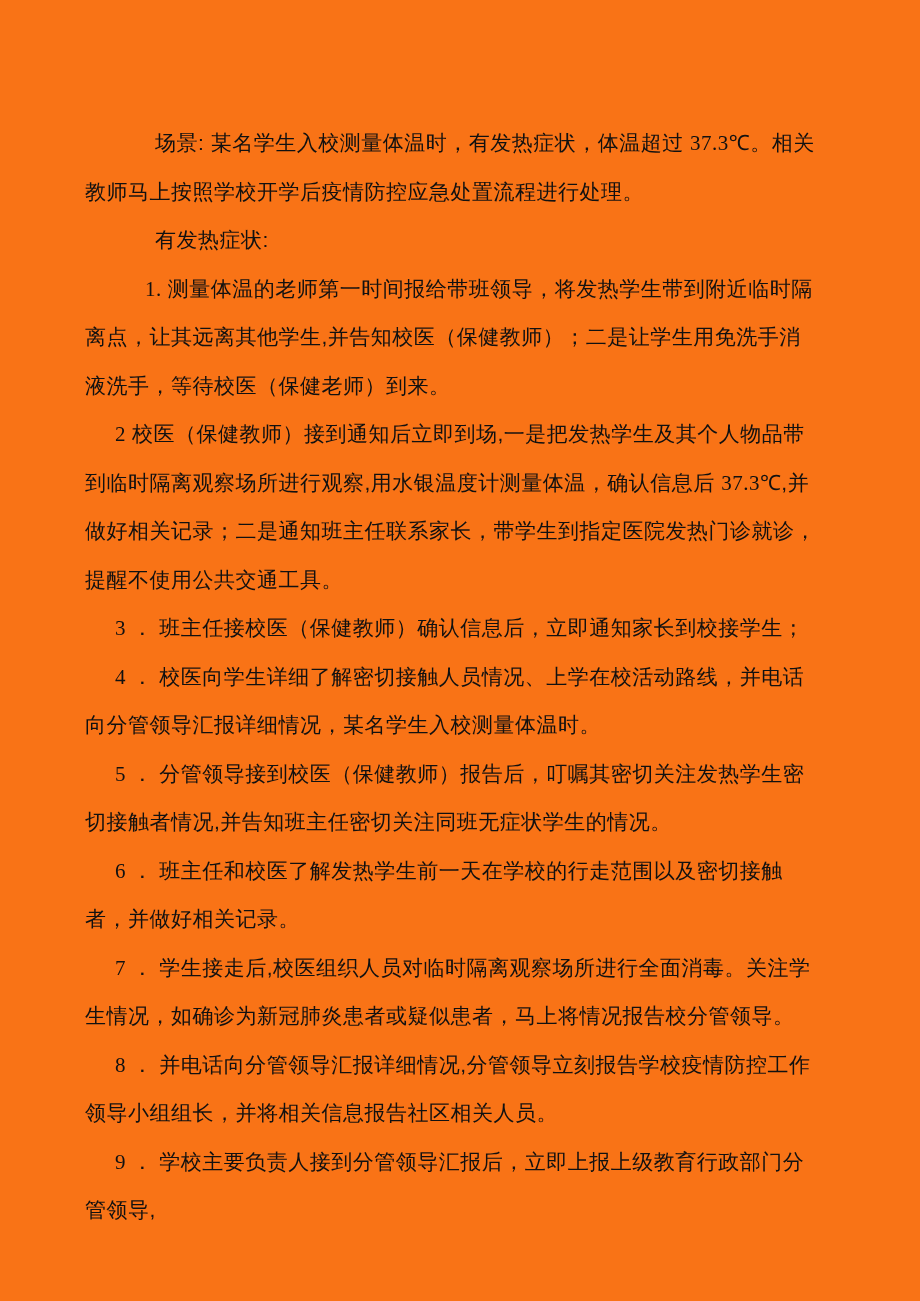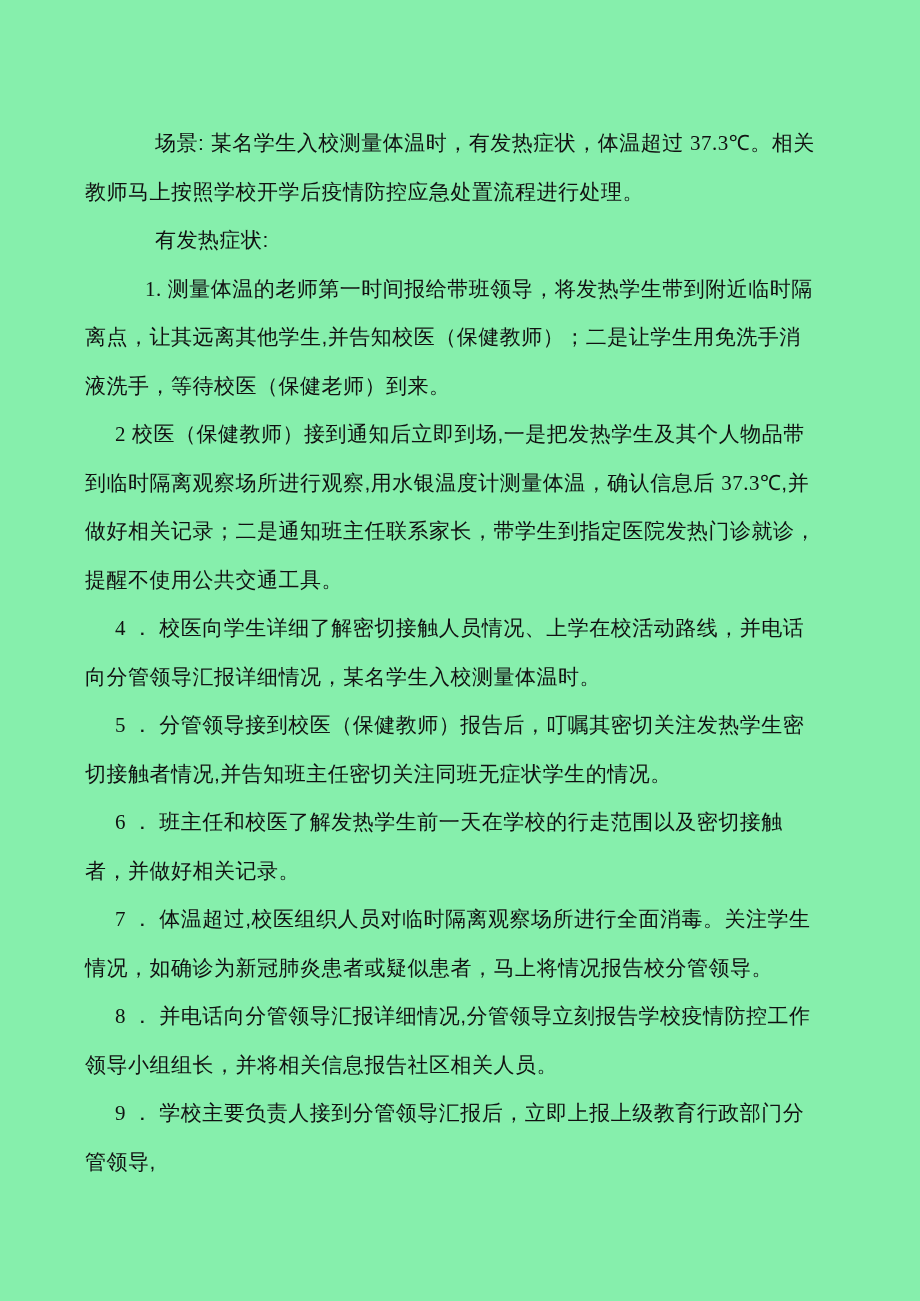--- a/index.html
+++ b/index.html
@@ -6,21 +6,21 @@
     margin: 0;
     padding: 0;
     background: #ffffff;
   }
   .page {
     position: relative;
     box-sizing: border-box;
     width: 920px;
     height: 1301px;
     margin: 0 auto;
-    background: #86efac;
+    background: #f97316;
     color: #111111;
     font-family: "Liberation Sans", sans-serif;
     font-size: 21px;
     font-weight: 500;
     padding: 119px 104px 0 85px;
     overflow: hidden;
   }
   .page p {
     margin: 0;
     line-height: 48.5px;
@@ -50,26 +50,27 @@
 <div class="page">
 
   <p class="p-scene"><span>场景: 某名学生入校测量体温时，有发热症状，体温超过 </span><span class="temp">37.3℃</span><span>。相关教师马上按照学校开学后疫情防控应急处置流程进行处理。</span></p>
 
   <p class="p-title"><span>有发热症状:</span></p>
 
   <p class="p-step p-step-1"><span class="num">1.</span><span>测量体温的老师第一时间报给带班领导，将发热学生带到附近临时隔离点，让其远离其他学生,并告知校医（保健教师）；二是让学生用免洗手消液洗手，等待校医（保健老师）到来。</span></p>
 
   <p class="p-step"><span class="num">2</span><span>校医（保健教师）接到通知后立即到场,一是把发热学生及其个人物品带到临时隔离观察场所进行观察,用水银温度计测量体温，确认信息后 </span><span class="temp">37.3℃</span><span>,并做好相关记录；二是通知班主任联系家长，带学生到指定医院发热门诊就诊，提醒不使用公共交通工具。</span></p>
 
+  <p class="p-step"><span class="num">3 ．</span><span>班主任接校医（保健教师）确认信息后，立即通知家长到校接学生；</span></p>
 
   <p class="p-step"><span class="num">4 ．</span><span>校医向学生详细了解密切接触人员情况、上学在校活动路线，并电话向分管领导汇报详细情况，某名学生入校测量体温时。</span></p>
 
   <p class="p-step"><span class="num">5 ．</span><span>分管领导接到校医（保健教师）报告后，叮嘱其密切关注发热学生密切接触者情况,并告知班主任密切关注同班无症状学生的情况。</span></p>
 
   <p class="p-step"><span class="num">6 ．</span><span>班主任和校医了解发热学生前一天在学校的行走范围以及密切接触者，并做好相关记录。</span></p>
 
-  <p class="p-step"><span class="num">7 ．</span><span>体温超过,校医组织人员对临时隔离观察场所进行全面消毒。关注学生情况，如确诊为新冠肺炎患者或疑似患者，马上将情况报告校分管领导。</span></p>
+  <p class="p-step"><span class="num">7 ．</span><span>学生接走后,校医组织人员对临时隔离观察场所进行全面消毒。关注学生情况，如确诊为新冠肺炎患者或疑似患者，马上将情况报告校分管领导。</span></p>
 
   <p class="p-step"><span class="num">8 ．</span><span>并电话向分管领导汇报详细情况,分管领导立刻报告学校疫情防控工作领导小组组长，并将相关信息报告社区相关人员。</span></p>
 
   <p class="p-step p-step-9"><span class="num">9 ．</span><span>学校主要负责人接到分管领导汇报后，立即上报上级教育行政部门分管领导,</span></p>
 
 </div>
 
 </body></html>

